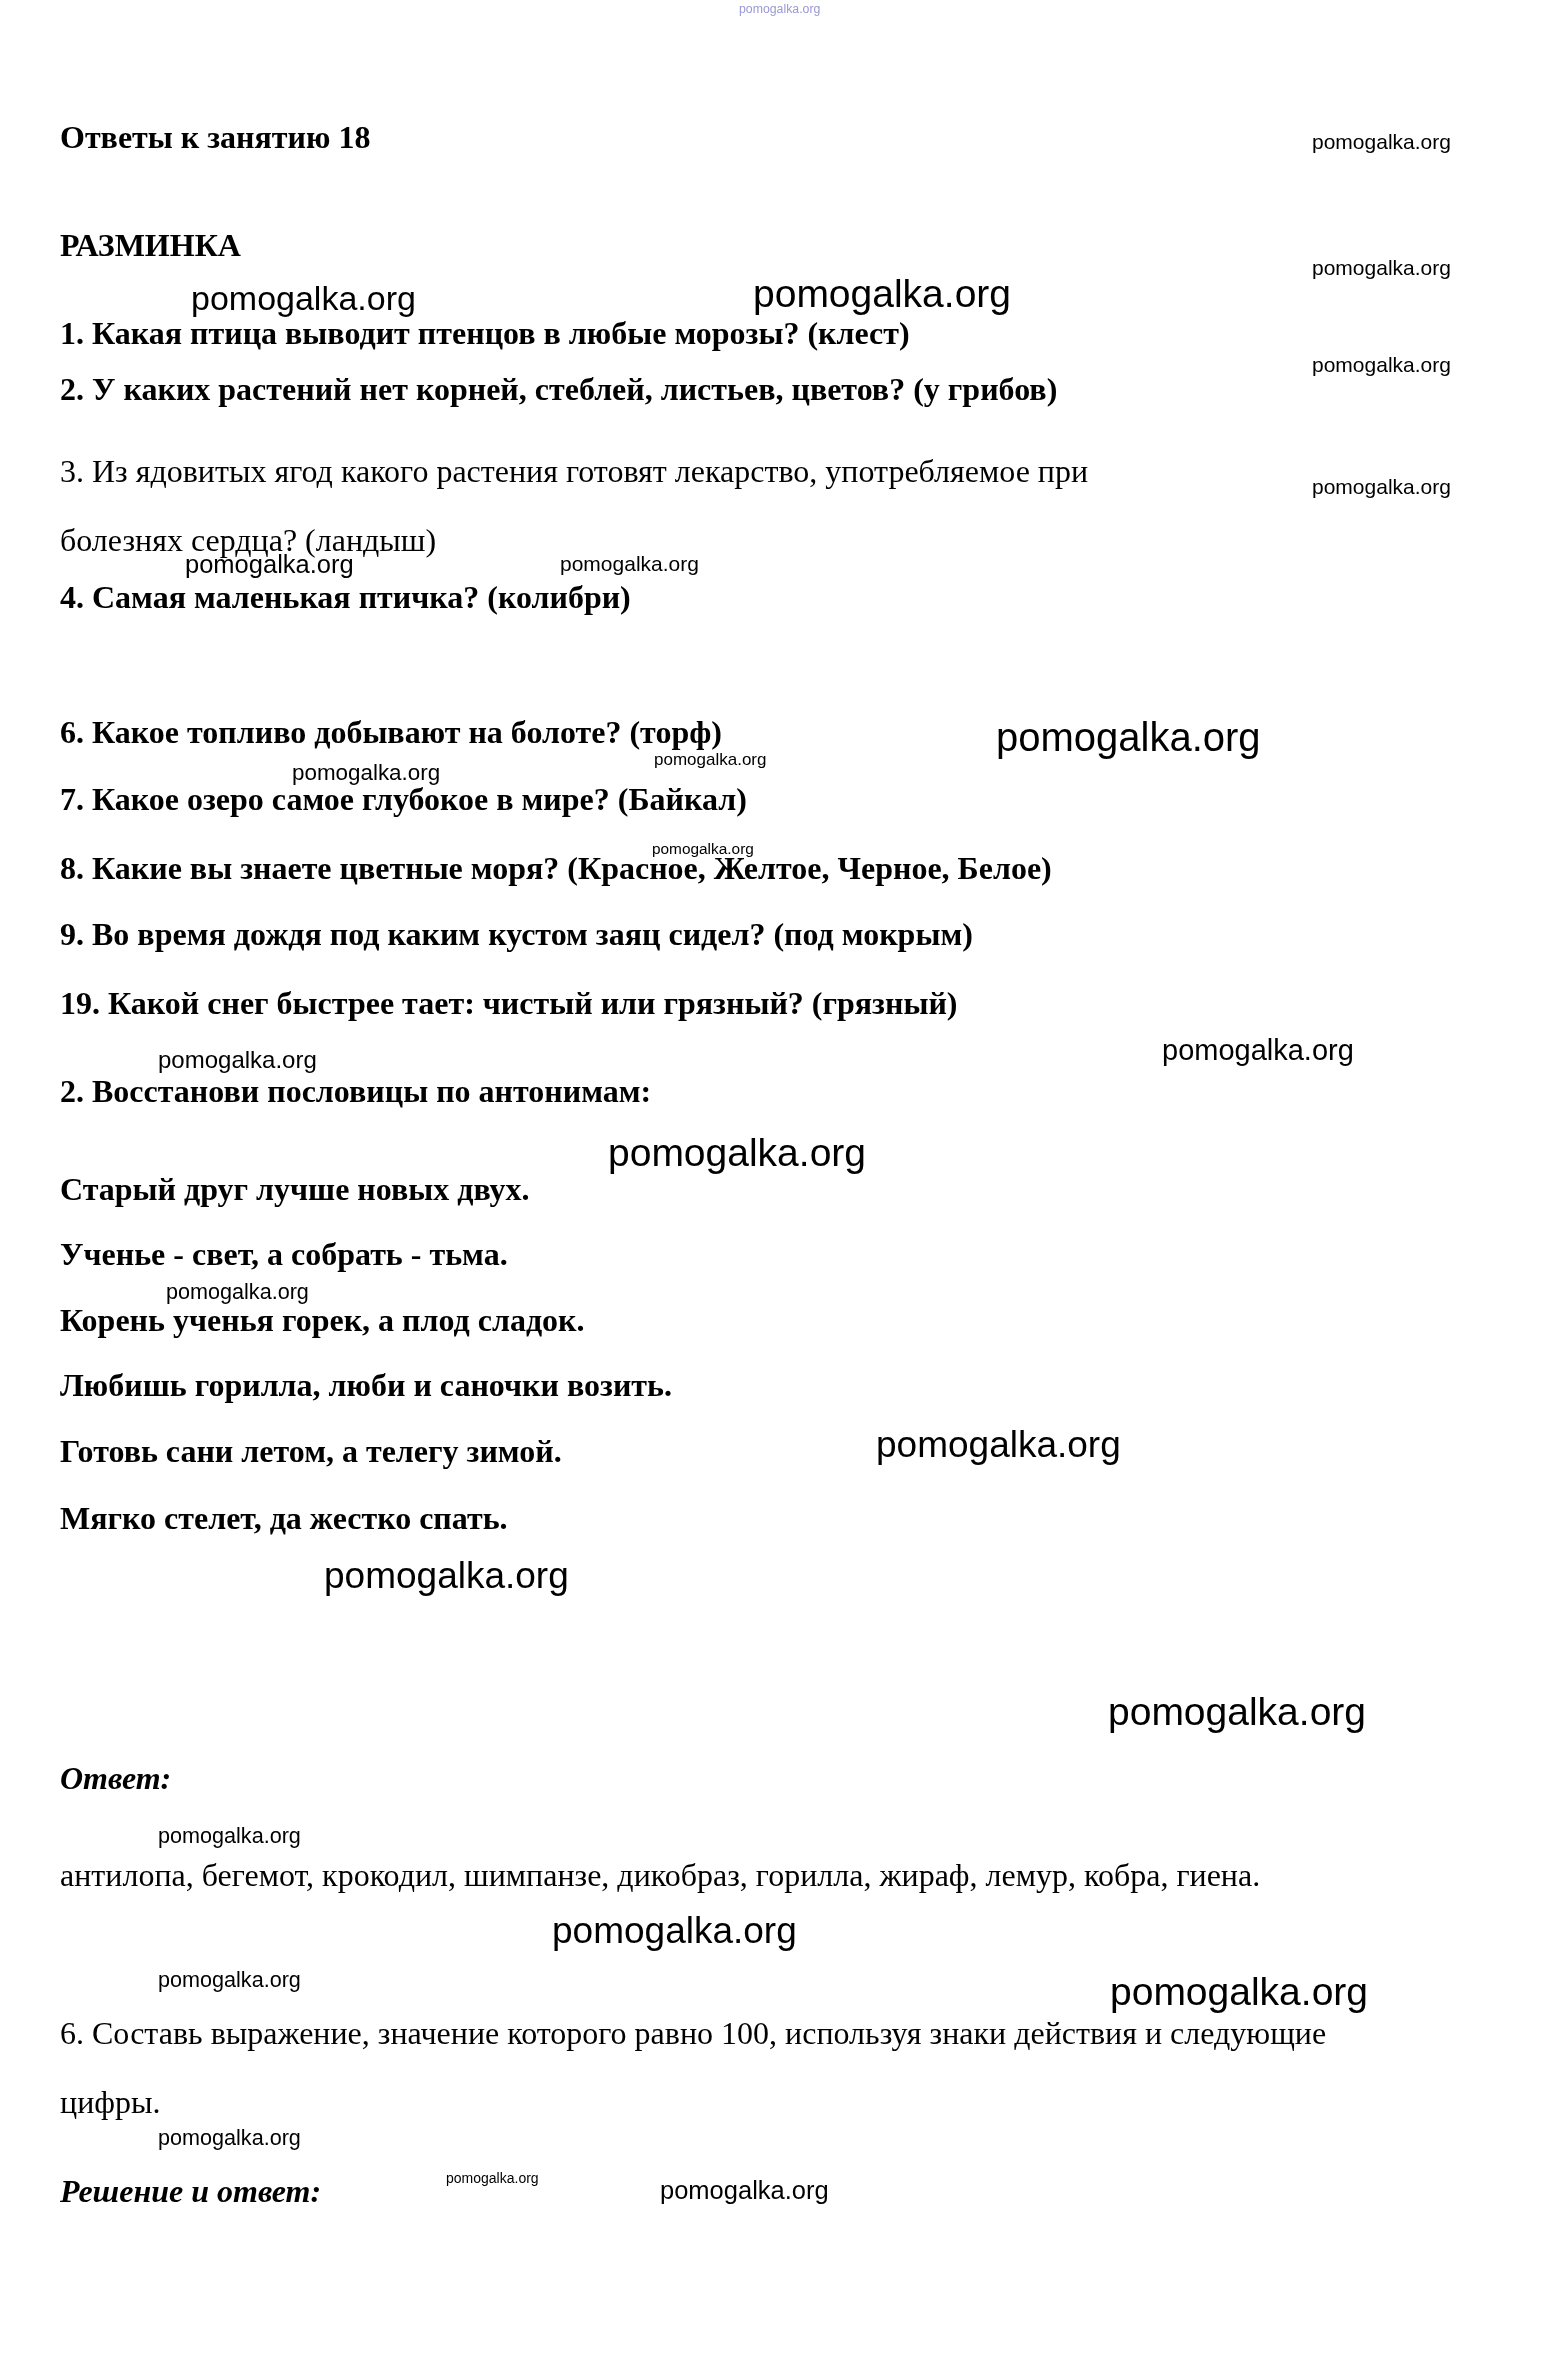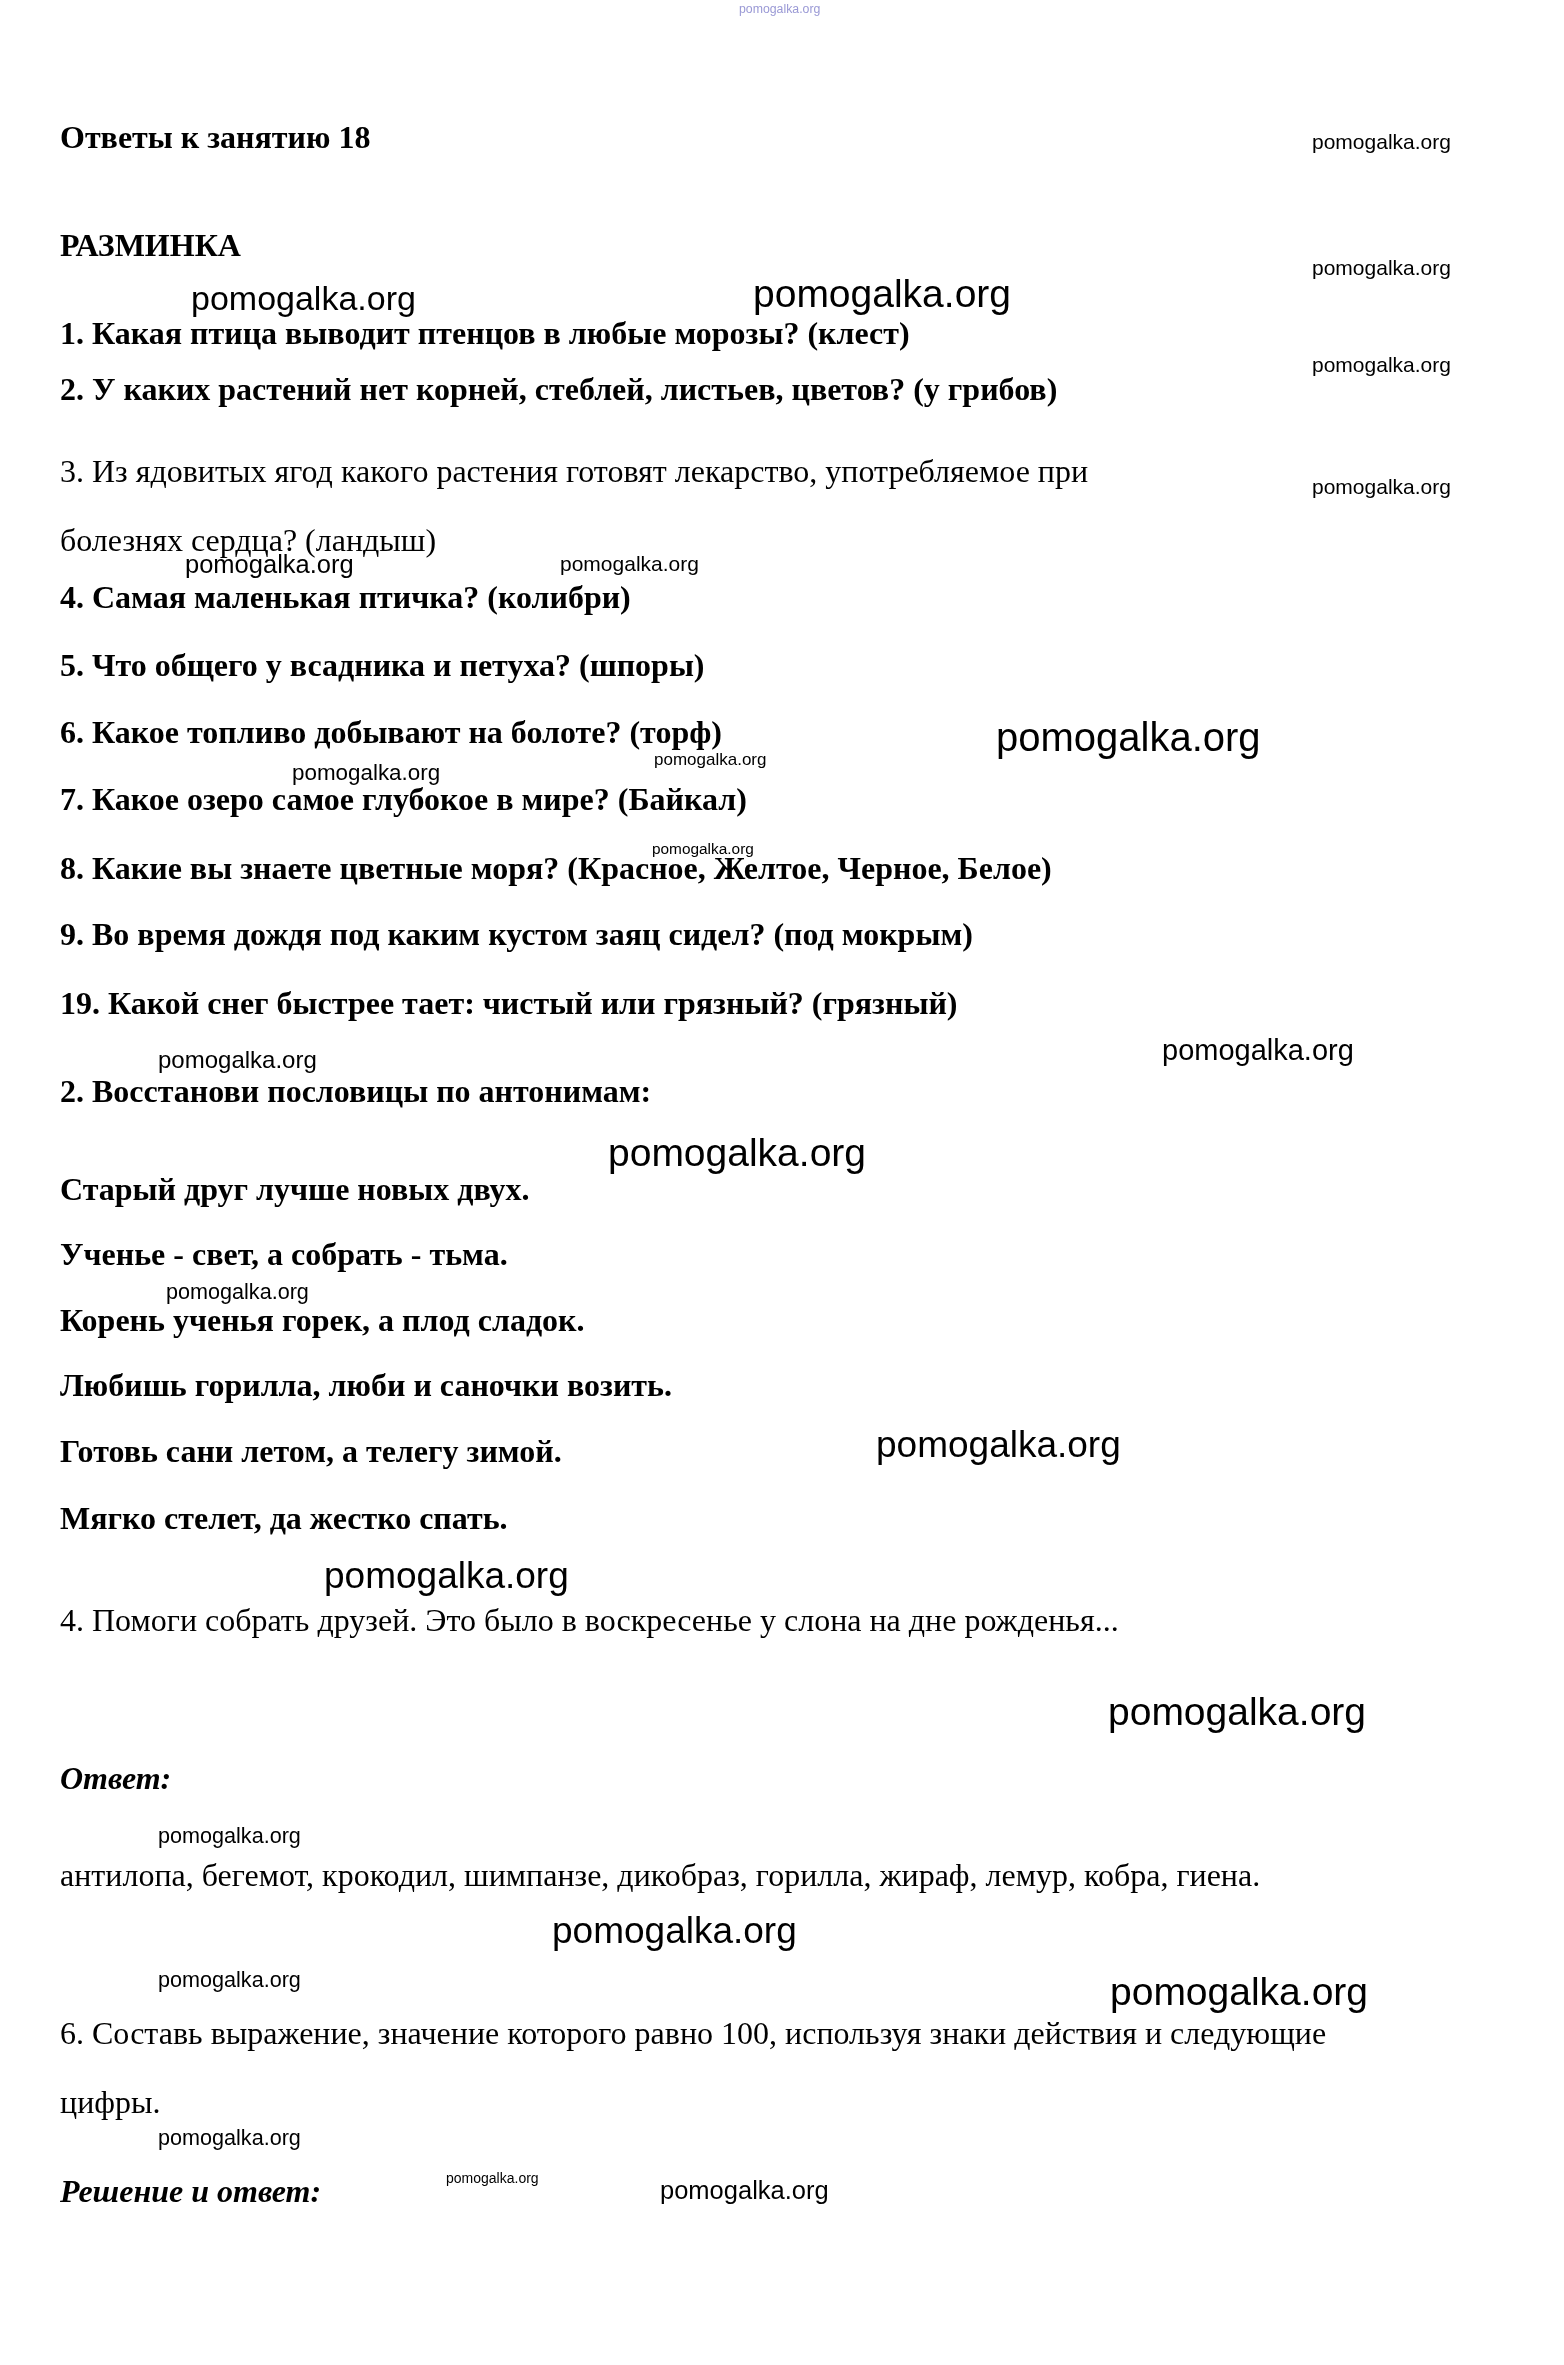--- a/index.html
+++ b/index.html
@@ -64,37 +64,35 @@
   <div class="wm" style="left:660px;top:2176px;font-size:25.5px">pomogalka.org</div>
 
   <div class="txt bold nowrap" style="left:60px;top:103px">Ответы к занятию 18</div>
 
   <div class="txt bold nowrap" style="left:60px;top:211px">РАЗМИНКА</div>
 
   <div class="txt nowrap" style="left:60px;top:299px">1. Какая птица выводит птенцов в любые морозы? (клест)</div>
   <div class="txt nowrap" style="left:60px;top:355px">2. У каких растений нет корней, стеблей, листьев, цветов? (у грибов)</div>
   <div class="txt" style="left:60px;top:437px;width:1158px">3. Из ядовитых ягод какого растения готовят лекарство, употребляемое при болезнях сердца? (ландыш)</div>
   <div class="txt nowrap" style="left:60px;top:563px">4. Самая маленькая птичка? (колибри)</div>
-  <div class="txt nowrap" style="left:60px;top:631px">5. Что общего у всадника и петуха? (шпоры)</div>
   <div class="txt nowrap" style="left:60px;top:698px">6. Какое топливо добывают на болоте? (торф)</div>
   <div class="txt nowrap" style="left:60px;top:765px">7. Какое озеро самое глубокое в мире? (Байкал)</div>
   <div class="txt nowrap" style="left:60px;top:834px">8. Какие вы знаете цветные моря? (Красное, Желтое, Черное, Белое)</div>
   <div class="txt nowrap" style="left:60px;top:900px">9. Во время дождя под каким кустом заяц сидел? (под мокрым)</div>
   <div class="txt nowrap" style="left:60px;top:969px">19. Какой снег быстрее тает: чистый или грязный? (грязный)</div>
 
   <div class="txt nowrap" style="left:60px;top:1057px">2. Восстанови пословицы по антонимам:</div>
 
   <div class="txt nowrap" style="left:60px;top:1155px">Старый друг лучше новых двух.</div>
   <div class="txt nowrap" style="left:60px;top:1220px">Ученье - свет, а собрать - тьма.</div>
   <div class="txt nowrap" style="left:60px;top:1286px">Корень ученья горек, а плод сладок.</div>
   <div class="txt nowrap" style="left:60px;top:1351px">Любишь горилла, люби и саночки возить.</div>
   <div class="txt nowrap" style="left:60px;top:1417px">Готовь сани летом, а телегу зимой.</div>
   <div class="txt nowrap" style="left:60px;top:1484px">Мягко стелет, да жестко спать.</div>
 
-  <div class="txt" style="left:60px;top:1586px;width:1235px">4. Помоги собрать друзей. Это было в воскресенье у слона на дне рожденья...</div>
 
   <div class="txt italic nowrap" style="left:60px;top:1744px">Ответ:</div>
 
   <div class="txt" style="left:60px;top:1841px;width:1297px">антилопа, бегемот, крокодил, шимпанзе, дикобраз, горилла, жираф, лемур, кобра, гиена.</div>
 
   <div class="txt" style="left:60px;top:1999px;width:1273px">6. Составь выражение, значение которого равно 100, используя знаки действия и следующие цифры.</div>
 
   <div class="txt italic nowrap" style="left:60px;top:2157px">Решение и ответ:</div>
 
 </div>

